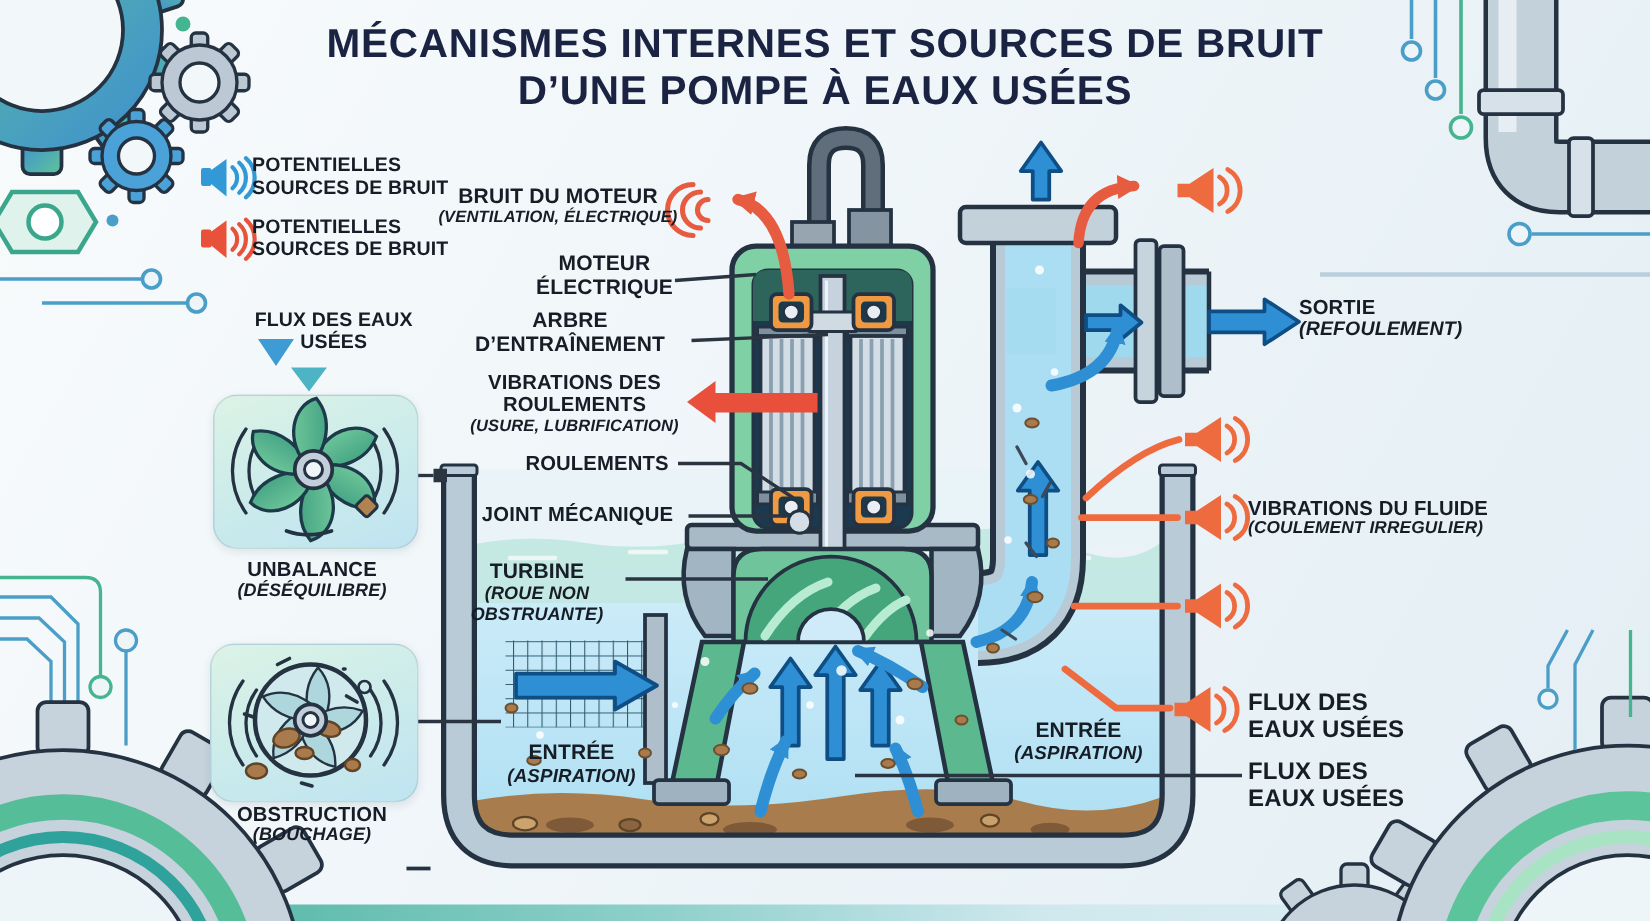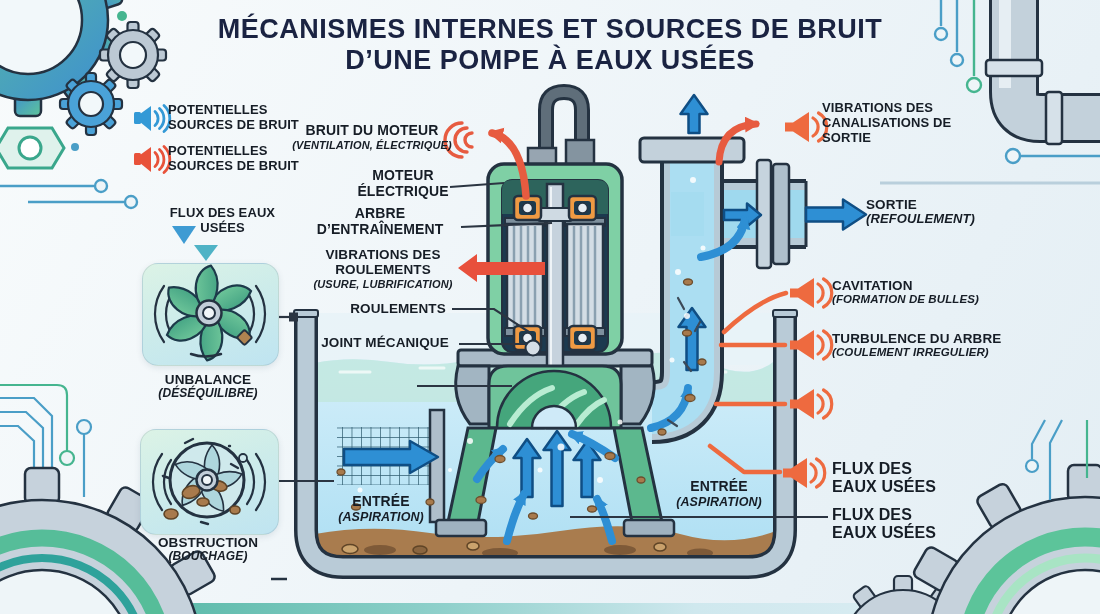--- a/index.html
+++ b/index.html
@@ -526,38 +526,37 @@
 <div class="lbl ca" style="left:302px;top:247px;width:162px">
   <div class="t">VIBRATIONS DES ROULEMENTS</div>
   <div class="s" style="font-size:11px">(USURE, LUBRIFICATION)</div>
 </div>
 <div class="lbl ra" style="left:338px;top:301px;width:120px">
   <div class="t">ROULEMENTS</div>
 </div>
 <div class="lbl ra" style="left:312px;top:335px;width:146px">
   <div class="t">JOINT MÉCANIQUE</div>
 </div>
+<div class="lbl ca" style="left:302px;top:373px;width:112px">
+  <div class="t" style="font-size:14px">TURBINE</div>
+  <div class="s" style="font-size:12px">(ROUE NON OBSTRUANTE)</div>
+</div>
 <div class="lbl ca" style="left:322px;top:494px;width:118px">
   <div class="t" style="font-size:14px">ENTRÉE</div>
   <div class="s" style="font-size:12.5px">(ASPIRATION)</div>
 </div>
 <div class="lbl ca" style="left:660px;top:479px;width:118px">
   <div class="t" style="font-size:14px">ENTRÉE</div>
   <div class="s" style="font-size:12.5px">(ASPIRATION)</div>
 </div>
 
-<div class="lbl" style="left:822px;top:101px;width:150px;font-size:13px">VIBRATIONS DES CANALISATIONS DE SORTIE</div>
 <div class="lbl" style="left:866px;top:197px;width:130px">
   <div class="t">SORTIE</div>
   <div class="s" style="font-size:13px">(REFOULEMENT)</div>
 </div>
-<div class="lbl" style="left:832px;top:278px;width:170px">
-  <div class="t">CAVITATION</div>
-  <div class="s">(FORMATION DE BULLES)</div>
-</div>
 <div class="lbl" style="left:832px;top:331px;width:175px">
-  <div class="t">TURBULENCE DU ARBRE</div>
+  <div class="t">VIBRATIONS DU FLUIDE</div>
   <div class="s">(COULEMENT IRREGULIER)</div>
 </div>
 <div class="lbl" style="left:832px;top:460px;width:120px">FLUX DES EAUX USÉES</div>
 <div class="lbl" style="left:832px;top:506px;width:120px">FLUX DES EAUX USÉES</div>
 
 </div>
 
 </body></html>

